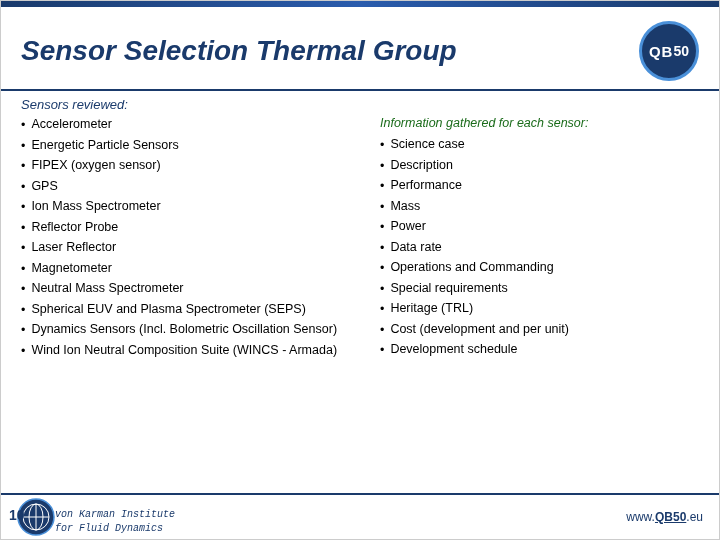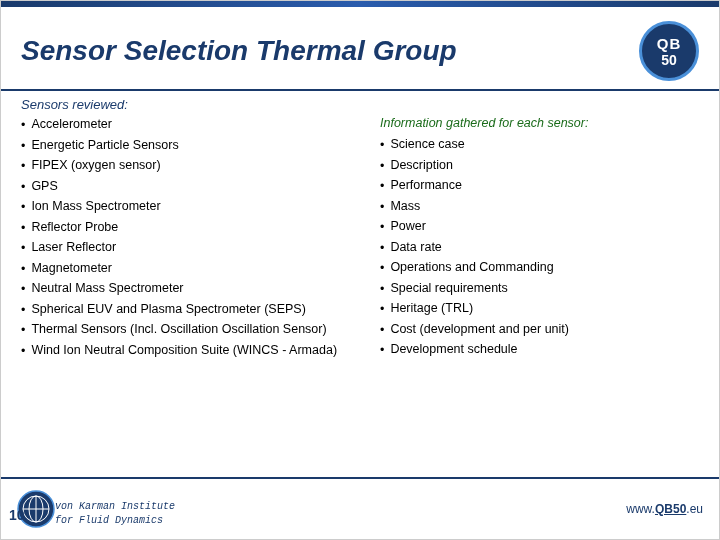--- a/index.html
+++ b/index.html
@@ -36,21 +36,21 @@
       font-weight: bold;
       color: #1a3a6b;
       font-style: italic;
     }
     .logo-circle {
       width: 60px;
       height: 60px;
       background: #1a3a6b;
       border-radius: 50%;
       display: flex;
-      flex-direction: column;
+      flex-direction: row;
       align-items: center;
       justify-content: center;
       color: #fff;
       font-size: 11px;
       font-weight: bold;
       border: 3px solid #4a90d9;
       flex-shrink: 0;
     }
     .logo-qb {
       font-size: 15px;
@@ -102,21 +102,21 @@
       font-size: 12.5px;
       color: #1a6b1a;
       font-style: italic;
       margin-bottom: 6px;
     }
     .bottom-bar {
       position: absolute;
       bottom: 0;
       left: 0;
       right: 0;
-      height: 62px;
+      height: 46px;
       border-top: 2px solid #1a3a6b;
       display: flex;
       align-items: center;
       padding: 0 16px;
       justify-content: space-between;
     }
     .bottom-left {
       display: flex;
       align-items: flex-end;
       font-family: Liberation Mono, monospace;
@@ -204,21 +204,21 @@
         <li>
             <span class="bullet">•</span>
             <span>Neutral Mass Spectrometer</span>
           </li>
         <li>
             <span class="bullet">•</span>
             <span>Spherical EUV and Plasma Spectrometer (SEPS)</span>
           </li>
         <li>
             <span class="bullet">•</span>
-            <span>Thermal Sensors (Incl. Oscillation Oscillation Sensor)</span>
+            <span>Dynamics Sensors (Incl. Bolometric Oscillation Sensor)</span>
           </li>
         <li>
             <span class="bullet">•</span>
             <span>Wind Ion Neutral Composition Suite (WINCS - Armada)</span>
           </li>
       </ul>
     </div>
     <div class="right-col">
       <div class="info-label">Information gathered for each sensor:</div>
       <ul class="bullet-list">

